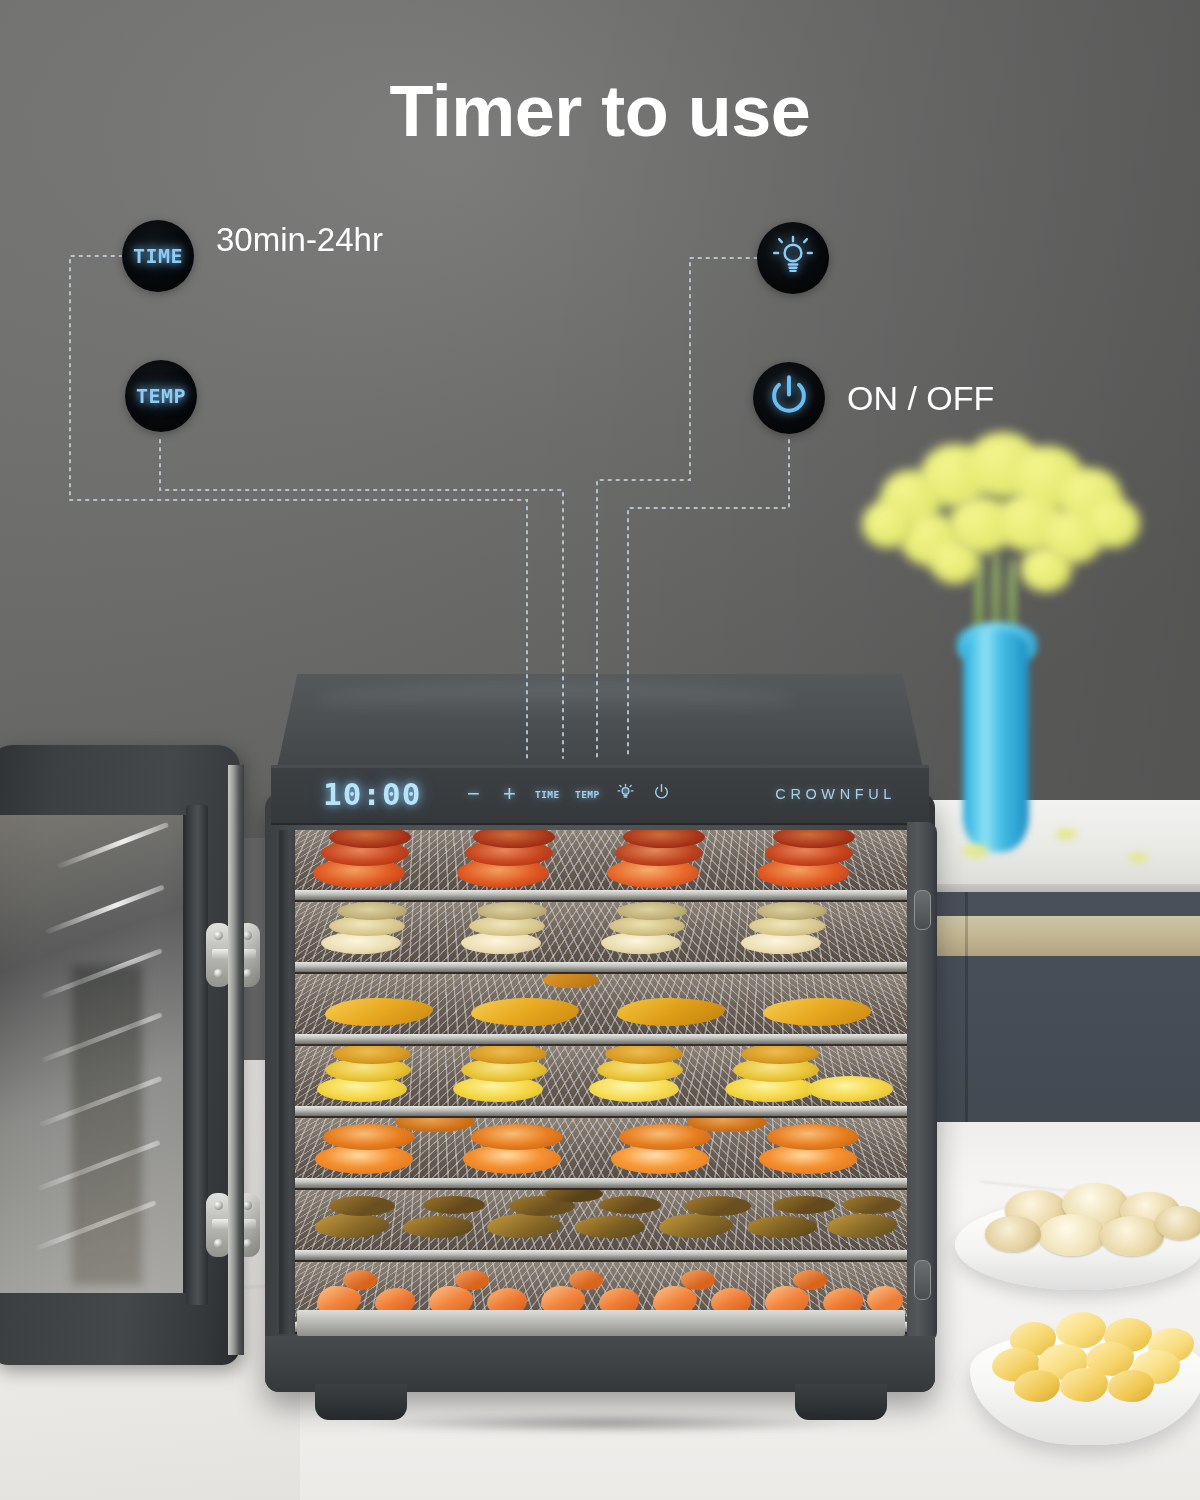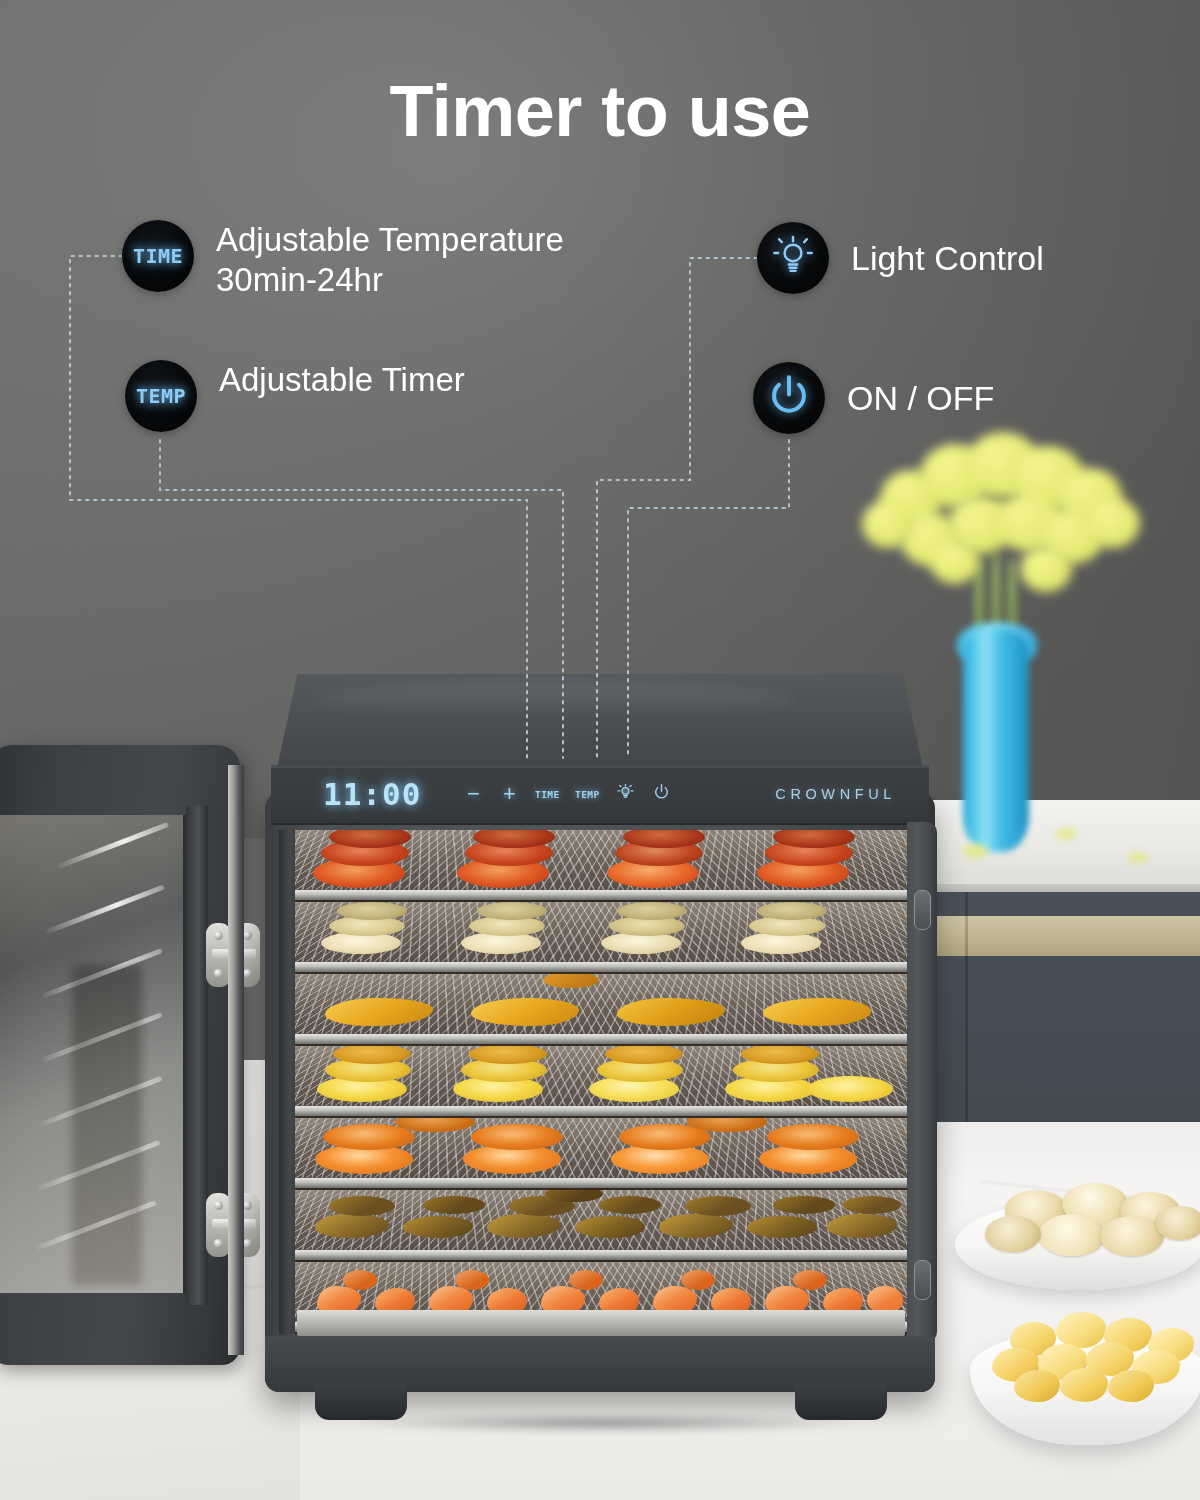--- a/index.html
+++ b/index.html
@@ -391,21 +391,21 @@
   </div>
   <div class="jamb"></div>
 </div>
 
 <div id="unit">
   <div class="body-shell"></div>
   <div class="top-lid"></div>
   <div class="top-gloss"></div>
 
   <div class="panel">
-    <div class="led-display">11:00</div>
+    <div class="led-display">10:00</div>
 
     <div class="btn-row">
       <div class="pbtn sym">−</div>
       <div class="pbtn sym">+</div>
       <div class="pbtn txt">TIME</div>
       <div class="pbtn txt">TEMP</div>
       <div class="pbtn ico">
         <svg width="17" height="19" viewBox="0 0 24 26" fill="none" stroke="#9fd4f2" stroke-width="1.9" stroke-linecap="round">
           <path d="M12 15.4c2.7 0 4.8-2.1 4.8-4.6S14.7 6.2 12 6.2 7.2 8.3 7.2 10.8s2.1 4.6 4.8 4.6z" fill="#9fd4f2" fill-opacity="0.28"></path>
           <path d="M9.6 17.4h4.8M10.2 19.6h3.6"></path>
@@ -614,47 +614,42 @@
     </g>
   </svg>
 
   <div class="title">Timer to use</div>
 
   <div class="feature" style="left:122px;top:220px;">
     <div class="badge">
       <span class="badge-text">TIME</span>
     </div>
     <div class="feature-text">
-      <div class="l1">Adjustable Temperature</div>
       <div class="l2">30min-24hr</div>
     </div>
   </div>
 
   <div class="feature" style="left:125px;top:360px;">
     <div class="badge">
       <span class="badge-text">TEMP</span>
     </div>
     <div class="feature-text">
-      <div class="l1">Adjustable Timer</div>
     </div>
   </div>
 
   <div class="feature" style="left:757px;top:222px;">
     <div class="badge">
       <span>
         <svg width="40" height="42" viewBox="0 0 24 26" fill="none" stroke="#8ecbf5" stroke-width="1.5" stroke-linecap="round">
           <path d="M12 16.2c2.9 0 5.2-2.3 5.2-5.1S14.9 6 12 6 6.8 8.3 6.8 11.1s2.3 5.1 5.2 5.1z"></path>
           <path d="M9.4 18.3h5.2M9.9 20.3h4.2M10.4 22.2h3.2"></path>
           <path d="M12 1.2v2.6M2.8 11.1H0.4M23.6 11.1h-2.4M5.1 4.4 3.4 2.6M18.9 4.4 20.6 2.6"></path>
         </svg>
       </span>
     </div>
-    <div class="feature-text single">
-      <div class="l1">Light Control</div>
-    </div>
   </div>
 
   <div class="feature" style="left:753px;top:362px;">
     <div class="badge">
       <span>
         <svg width="42" height="44" viewBox="0 0 24 25" fill="none" stroke="#68bdf2" stroke-width="2.3" stroke-linecap="round">
           <path d="M6.3 6.1a8.5 8.5 0 1 0 11.4 0"></path>
           <path d="M12 1.8v9.9"></path>
         </svg>
       </span>

